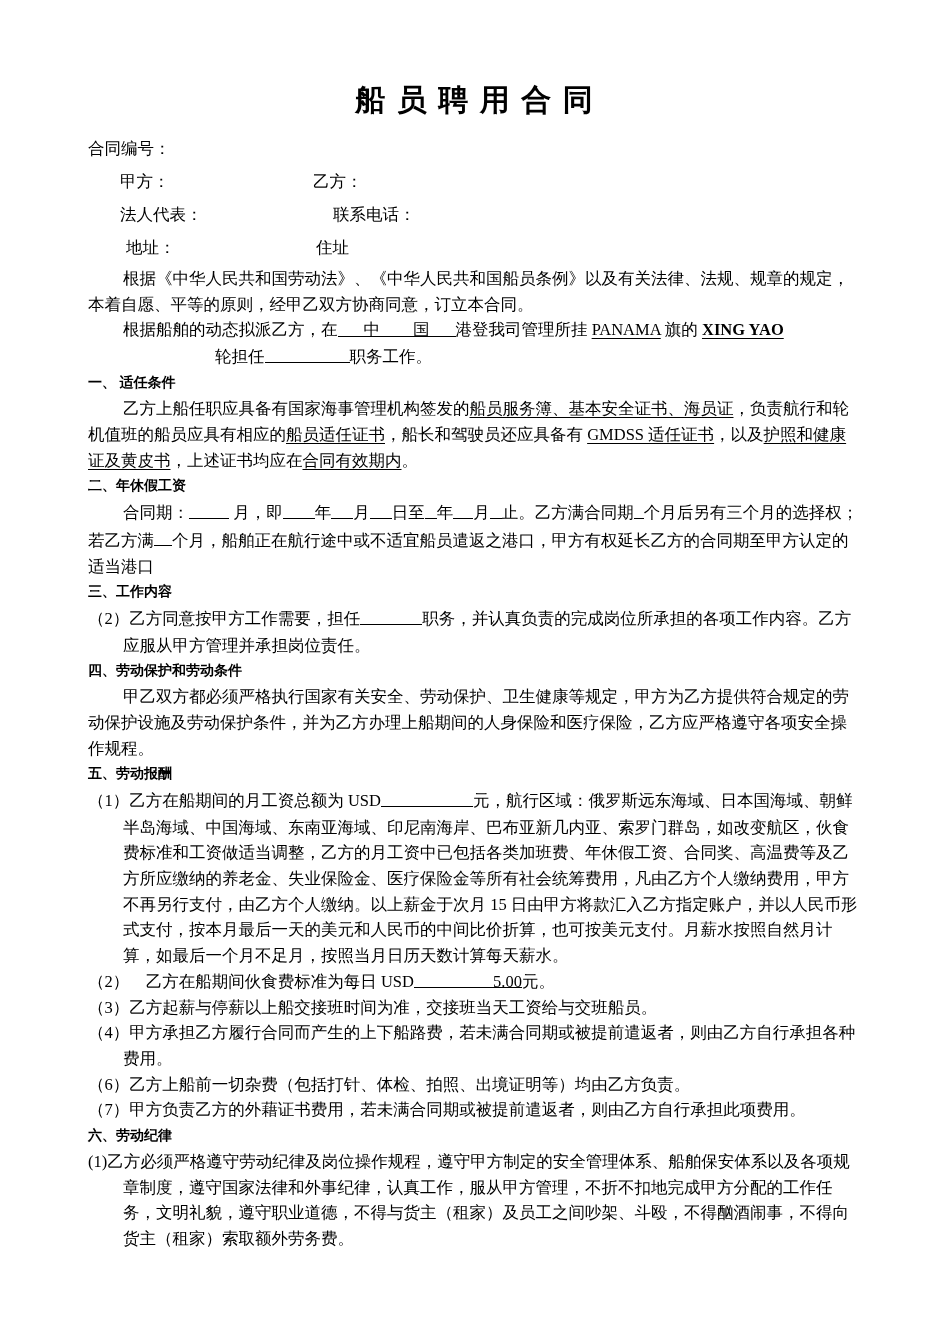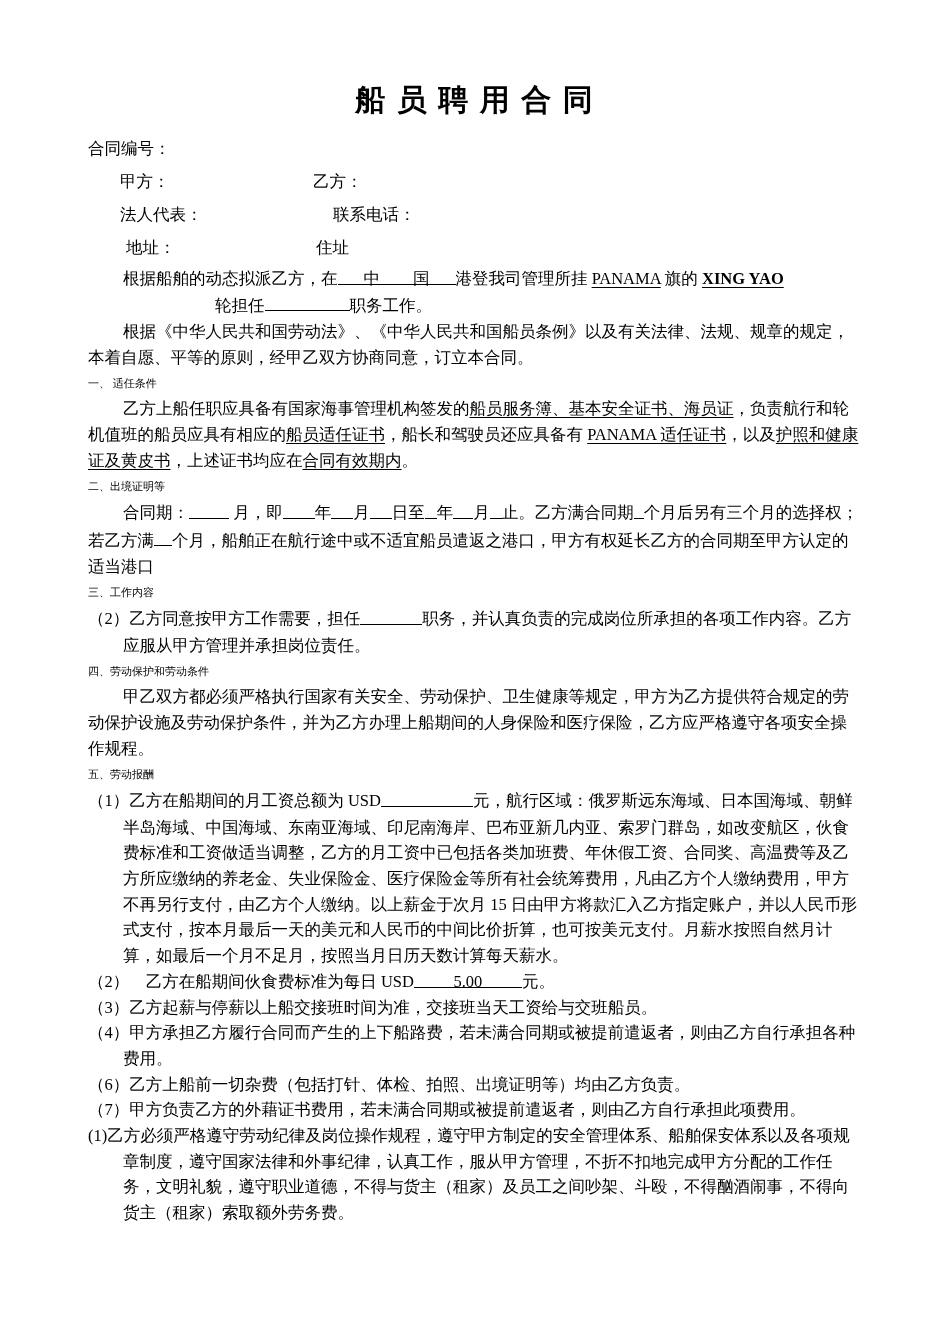--- a/index.html
+++ b/index.html
@@ -30,21 +30,21 @@
   .meta-line { line-height: 33px; white-space: pre; }
   .meta-line .k1 { display: inline-block; margin-left: 32px; }
   .k1.w-a { width: 193px; font-family: Liberation Serif, serif; }
   .k1.w-b { width: 213px; }
   .k1.w-c { width: 190px; margin-left: 38px; }
   .contract-body { margin-top: 2px; }
   .block { line-height: 25.7px; }
   .para.indent-2 { text-indent: 35px; }
   .para.assignment { padding-left: 127px; text-indent: -92px; }
   .item { padding-left: 35px; text-indent: -35px; }
-  .heading { font-weight: 400; font-size: 11px; line-height: 26px; }
+  .heading { font-weight: 700; font-size: 14px; line-height: 26px; }
   .u { text-decoration: underline; text-underline-offset: 3px; }
   .b { font-weight: 700; }
   .blank {
     display: inline-block;
     border-bottom: 1.2px solid #000;
     text-align: center;
     height: 1.12em;
     vertical-align: baseline;
     text-indent: 0;
   }
@@ -58,33 +58,34 @@
 
   <div class="meta-line"><span>合同编号：</span></div>
 
   <div class="meta-line"><span class="k1 w-a">甲方：</span><span>乙方：</span></div>
 
   <div class="meta-line"><span class="k1 w-b">法人代表：</span><span>联系电话：</span></div>
 
   <div class="meta-line"><span class="k1 w-c">地址：</span><span>住址</span></div>
 
   <div class="contract-body">
+      <div class="block para indent-2"><span>根据《中华人民共和国劳动法》、《中华人民共和国船员条例》以及有关法律、法规、规章的规定，本着自愿、平等的原则，经甲乙双方协商同意，订立本合同。</span></div>
       <div class="block para assignment"><span>根据船舶的动态拟派乙方，在</span><span class="blank" style="min-width: 118px;">中　　国</span><span>港登我司管理所挂 </span><span class="u">PANAMA</span><span> 旗的 </span><span class="u b">XING YAO</span><br><span>轮担任</span><span class="blank" style="min-width: 85px;"></span><span>职务工作。</span></div>
-      <div class="block para indent-2"><span>根据《中华人民共和国劳动法》、《中华人民共和国船员条例》以及有关法律、法规、规章的规定，本着自愿、平等的原则，经甲乙双方协商同意，订立本合同。</span></div>
       <div class="block heading"><span>一、 适任条件</span></div>
-      <div class="block para indent-2"><span>乙方上船任职应具备有国家海事管理机构签发的</span><span class="u">船员服务簿、基本安全证书、海员证</span><span>，负责航行和轮机值班的船员应具有相应的</span><span class="u">船员适任证书</span><span>，船长和驾驶员还应具备有 </span><span class="u">PANAMA 适任证书</span><span>，以及</span><span class="u">护照和健康证及黄皮书</span><span>，上述证书均应在</span><span class="u">合同有效期内</span><span>。</span></div>
-      <div class="block heading"><span>二、出境证明等</span></div>
+      <div class="block para indent-2"><span>乙方上船任职应具备有国家海事管理机构签发的</span><span class="u">船员服务簿、基本安全证书、海员证</span><span>，负责航行和轮机值班的船员应具有相应的</span><span class="u">船员适任证书</span><span>，船长和驾驶员还应具备有 </span><span class="u">GMDSS 适任证书</span><span>，以及</span><span class="u">护照和健康证及黄皮书</span><span>，上述证书均应在</span><span class="u">合同有效期内</span><span>。</span></div>
+      <div class="block heading"><span>二、年休假工资</span></div>
       <div class="block para indent-2"><span>合同期：</span><span class="blank" style="min-width: 40px;"></span><span> 月，即</span><span class="blank" style="min-width: 32px;"></span><span>年</span><span class="blank" style="min-width: 22px;"></span><span>月</span><span class="blank" style="min-width: 22px;"></span><span>日至</span><span class="blank" style="min-width: 12px;"></span><span>年</span><span class="blank" style="min-width: 20px;"></span><span>月</span><span class="blank" style="min-width: 12px;"></span><span>止。乙方满合同期</span><span class="blank" style="min-width: 10px;"></span><span>个月后另有三个月的选择权；若乙方满</span><span class="blank" style="min-width: 18px;"></span><span>个月，船舶正在航行途中或不适宜船员遣返之港口，甲方有权延长乙方的合同期至甲方认定的适当港口</span></div>
       <div class="block heading"><span>三、工作内容</span></div>
       <div class="block item"><span>（2）乙方同意按甲方工作需要，担任</span><span class="blank" style="min-width: 62px;"></span><span>职务，并认真负责的完成岗位所承担的各项工作内容。乙方应服从甲方管理并承担岗位责任。</span></div>
       <div class="block heading"><span>四、劳动保护和劳动条件</span></div>
       <div class="block para indent-2"><span>甲乙双方都必须严格执行国家有关安全、劳动保护、卫生健康等规定，甲方为乙方提供符合规定的劳动保护设施及劳动保护条件，并为乙方办理上船期间的人身保险和医疗保险，乙方应严格遵守各项安全操作规程。</span></div>
       <div class="block heading"><span>五、劳动报酬</span></div>
       <div class="block item"><span>（1）乙方在船期间的月工资总额为 USD</span><span class="blank" style="min-width: 92px;"></span><span>元，航行区域：俄罗斯远东海域、日本国海域、朝鲜半岛海域、中国海域、东南亚海域、印尼南海岸、巴布亚新几内亚、索罗门群岛，如改变航区，伙食费标准和工资做适当调整，乙方的月工资中已包括各类加班费、年休假工资、合同奖、高温费等及乙方所应缴纳的养老金、失业保险金、医疗保险金等所有社会统筹费用，凡由乙方个人缴纳费用，甲方不再另行支付，由乙方个人缴纳。以上薪金于次月 15 日由甲方将款汇入乙方指定账户，并以人民币形式支付，按本月最后一天的美元和人民币的中间比价折算，也可按美元支付。月薪水按照自然月计算，如最后一个月不足月，按照当月日历天数计算每天薪水。</span></div>
-      <div class="block item"><span>（2）　乙方在船期间伙食费标准为每日 USD</span><span class="blank" style="min-width: 108px;">5.00</span><span>元。</span></div>
+      <div class="block item"><span>（2）　乙方在船期间伙食费标准为每日 USD</span><span class="blank" style="min-width: 108px; text-align: right;">5.00</span><span>元。</span></div>
       <div class="block item"><span>（3）乙方起薪与停薪以上船交接班时间为准，交接班当天工资给与交班船员。</span></div>
       <div class="block item"><span>（4）甲方承担乙方履行合同而产生的上下船路费，若未满合同期或被提前遣返者，则由乙方自行承担各种费用。</span></div>
       <div class="block item"><span>（6）乙方上船前一切杂费（包括打针、体检、拍照、出境证明等）均由乙方负责。</span></div>
       <div class="block item"><span>（7）甲方负责乙方的外藉证书费用，若未满合同期或被提前遣返者，则由乙方自行承担此项费用。</span></div>
+      <div class="block heading"><span>六、劳动纪律</span></div>
       <div class="block item"><span>(1)乙方必须严格遵守劳动纪律及岗位操作规程，遵守甲方制定的安全管理体系、船舶保安体系以及各项规章制度，遵守国家法律和外事纪律，认真工作，服从甲方管理，不折不扣地完成甲方分配的工作任务，文明礼貌，遵守职业道德，不得与货主（租家）及员工之间吵架、斗殴，不得酗酒闹事，不得向货主（租家）索取额外劳务费。</span></div>
     </div>
 
 </div>
 
 </body></html>

